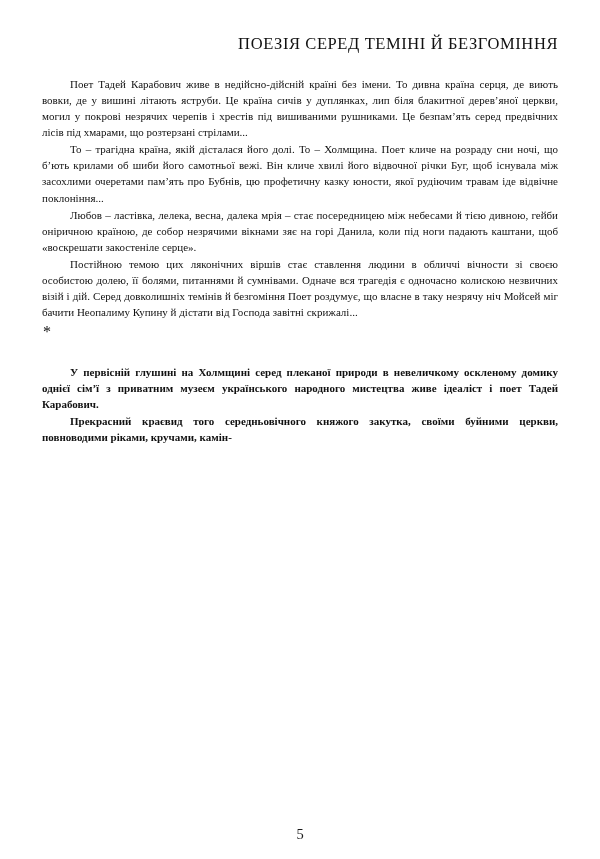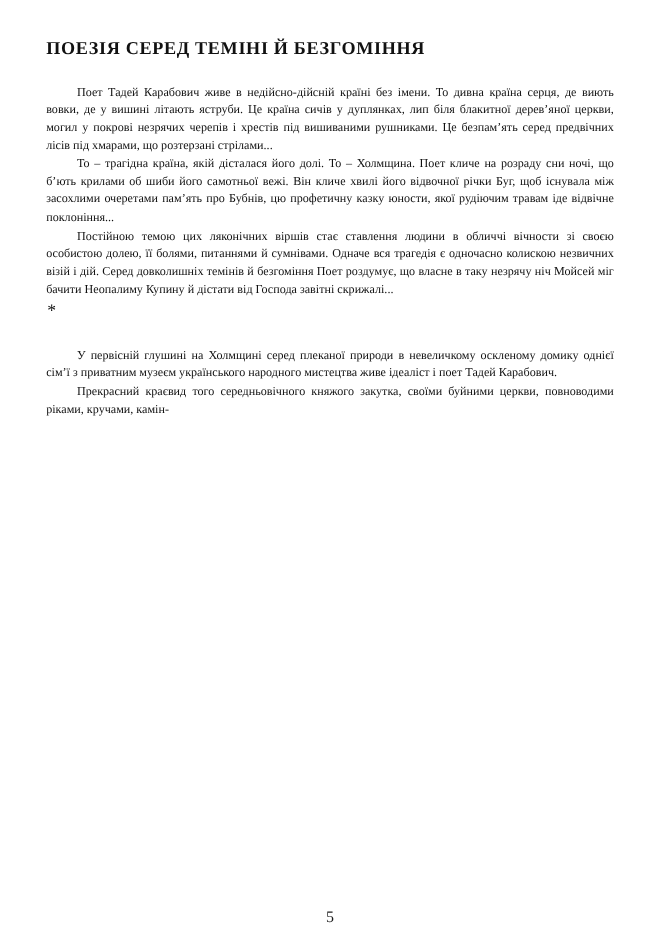--- a/index.html
+++ b/index.html
@@ -23,22 +23,22 @@
     height: 859px;
     background: #ffffff;
   }
   .content {
     position: absolute;
     left: 42px;
     top: 34px;
     width: 516px;
   }
   .chapter-title {
-    text-align: left;
-    font-weight: bold;
+    text-align: right;
+    font-weight: normal;
     font-size: 16.5px;
     letter-spacing: 0.6px;
     margin: 0 0 22px 0;
     line-height: 1.2;
   }
   .para {
     margin: 0;
     font-size: 11px;
     line-height: 1.465;
     text-align: justify;
@@ -52,20 +52,21 @@
   .section-break {
     font-size: 16px;
     line-height: 1.4;
     margin: 21px 0 20px 0;
     text-indent: 0;
     padding-left: 1px;
     letter-spacing: 0;
   }
   .after-break {
     text-indent: 28px;
+    font-weight: bold;
   }
   .folio {
     position: absolute;
     left: 0;
     top: 826px;
     width: 600px;
     text-align: center;
     font-size: 14.5px;
     color: #1a1a1a;
   }
@@ -73,20 +74,21 @@
 </head>
 <body>
 
 <div class="page">
   <div class="content">
 
     <h1 class="chapter-title">ПОЕЗІЯ СЕРЕД ТЕМІНІ Й БЕЗГОМІННЯ</h1>
 
     <p class="para">Поет Тадей Карабович живе в недійсно-дійсній країні без імени. То дивна країна серця, де виють вовки, де у вишині літають яструби. Це країна сичів у дуплянках, лип біля блакитної дерев’яної церкви, могил у покрові незрячих черепів і хрестів під вишиваними рушниками. Це безпам’ять серед предвічних лісів під хмарами, що розтерзані стрілами...</p>
     <p class="para">То – трагідна країна, якій дісталася його долі. То – Холмщина. Поет кличе на розраду сни ночі, що б’ють крилами об шиби його самотньої вежі. Він кличе хвилі його відвочної річки Буг, щоб існувала між засохлими очеретами пам’ять про Бубнів, цю профетичну казку юности, якої рудіючим травам іде відвічне поклоніння...</p>
+    <p class="para">Любов – ластівка, лелека, весна, далека мрія – стає посередницею між небесами й тією дивною, гейби оніричною країною, де собор незрячими вікнами зяє на горі Данила, коли під ноги падають каштани, щоб «воскрешати закостеніле серце».</p>
     <p class="para">Постійною темою цих ляконічних віршів стає ставлення людини в обличчі вічности зі своєю особистою долею, її болями, питаннями й сумнівами. Одначе вся трагедія є одночасно колискою незвичних візій і дій. Серед довколишніх темінів й безгоміння Поет роздумує, що власне в таку незрячу ніч Мойсей міг бачити Неопалиму Купину й дістати від Господа завітні скрижалі...</p>
 
     <p class="para section-break">*</p>
 
     <p class="para after-break">У первісній глушині на Холмщині серед плеканої природи в невеличкому оскленому домику однієї сім’ї з приватним музеєм українського народного мистецтва живе ідеаліст і поет Тадей Карабович.</p>
     <p class="para after-break">Прекрасний краєвид того середньовічного княжого закутка, своїми буйними церкви, повноводими ріками, кручами, камін-</p>
 
   </div>
 
   <div class="folio">5</div>

